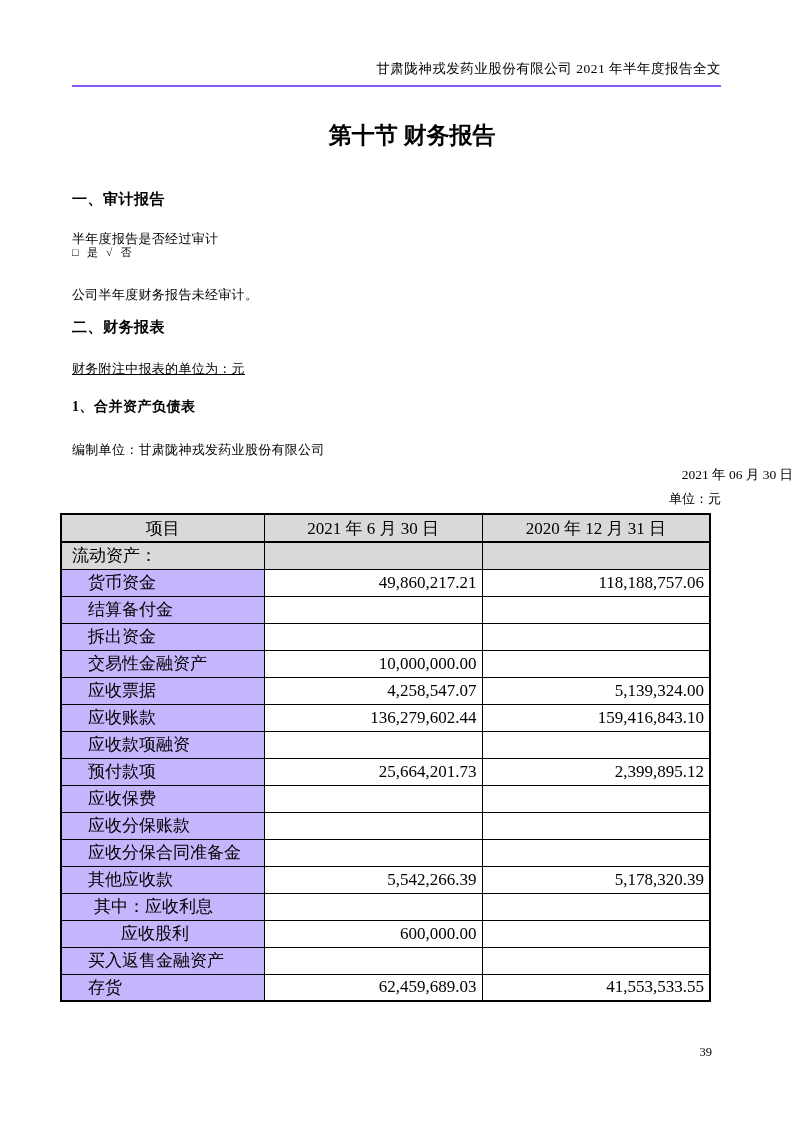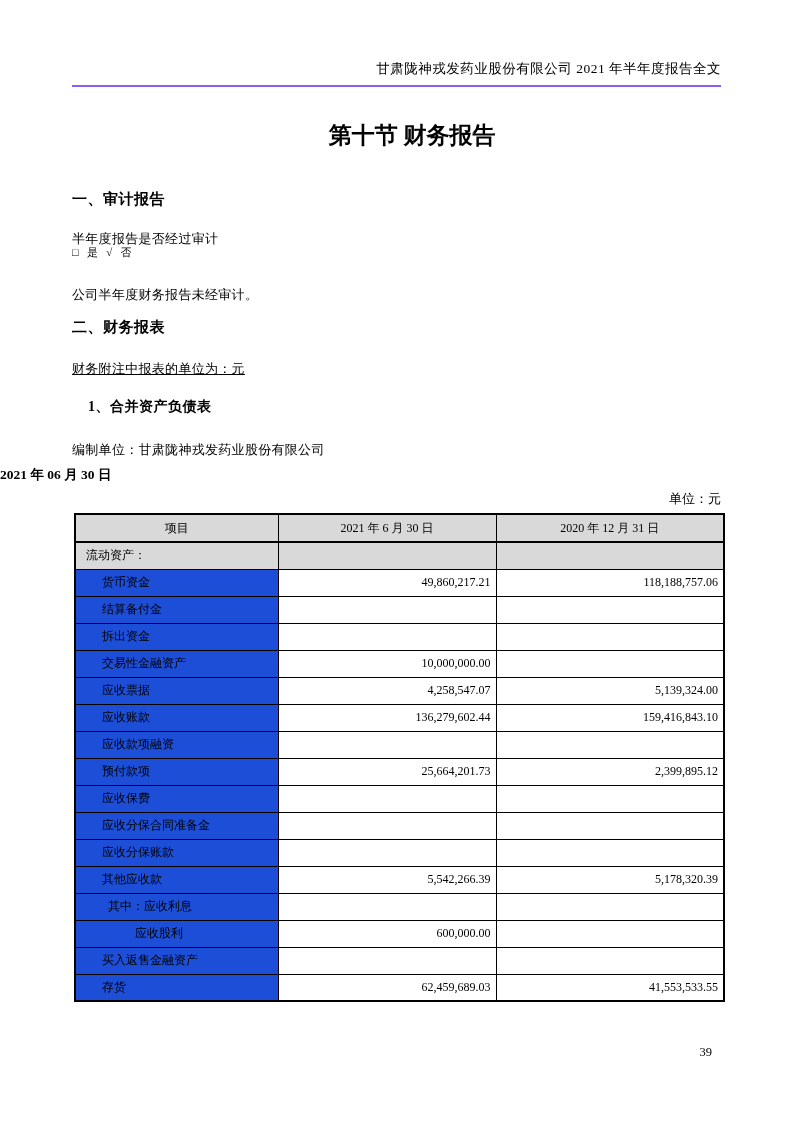--- a/index.html
+++ b/index.html
@@ -45,58 +45,57 @@
     font-size: 13px;
     letter-spacing: 0.3px;
   }
   #audit-heading { top: 190px; }
   #audit-question { top: 230px; }
   #audit-answer { top: 245px; font-size: 11px; }
   #audit-answer .gap { display: inline-block; width: 8px; }
   #audit-conclusion { top: 286px; }
   #statements-heading { top: 318px; }
   #unit-note { top: 360px; text-decoration: underline; }
-  #subheading { top: 398px; font-size: 14px; font-weight: bold; letter-spacing: 0.5px; margin-left: 16px; }
+  #subheading { top: 398px; font-size: 14px; font-weight: bold; letter-spacing: 0.5px; }
   #prepared-by { top: 441px; }
   #statement-date {
     position: absolute;
     top: 466px; left: 0; width: 100%;
-    text-align: left;
+    text-align: right;
     font-size: 13.5px;
-    font-weight: bold;
   }
   #unit-label {
     position: absolute;
     top: 490px; left: 72px; width: 649px;
     text-align: right;
     font-size: 13px;
   }
   table.balance-sheet {
     position: absolute;
-    top: 513px; left: 74px;
+    top: 513px; left: 60px;
     width: 649px;
     border-collapse: collapse;
     table-layout: fixed;
     border: 2px solid #000;
-    font-size: 12px;
+    font-size: 17px;
   }
   table.balance-sheet th, table.balance-sheet td {
     border: 1px solid #000;
     overflow: hidden;
     white-space: nowrap;
   }
   table.balance-sheet thead th {
     height: 28px;
     background: #d9d9d9;
     text-align: center;
     font-weight: normal;
     border-bottom: 2px solid #000;
   }
   table.balance-sheet td { height: 27px; }
-  td.c-label { background: #1d4ed8; text-align: left; }
+  td.c-label { background: #c4b5fd; text-align: left; }
   td.c-value { background: #ffffff; text-align: right; padding-right: 5px; }
   tr.section-row td { background: #d9d9d9; }
   .indent-0 { padding-left: 10px; }
   .indent-1 { padding-left: 26px; }
   .indent-2 { padding-left: 32px; }
   .indent-3 { padding-left: 59px; }
   .page-number {
     position: absolute;
     top: 1045px; right: 81px;
     font-size: 12.5px;
@@ -193,26 +192,26 @@
           <td class="c-label indent-1">预付款项</td>
           <td class="c-value">25,664,201.73</td>
           <td class="c-value">2,399,895.12</td>
         </tr>
         <tr>
           <td class="c-label indent-1">应收保费</td>
           <td class="c-value"></td>
           <td class="c-value"></td>
         </tr>
         <tr>
+          <td class="c-label indent-1">应收分保账款</td>
+          <td class="c-value"></td>
+          <td class="c-value"></td>
+        </tr>
+        <tr>
           <td class="c-label indent-1">应收分保合同准备金</td>
-          <td class="c-value"></td>
-          <td class="c-value"></td>
-        </tr>
-        <tr>
-          <td class="c-label indent-1">应收分保账款</td>
           <td class="c-value"></td>
           <td class="c-value"></td>
         </tr>
         <tr>
           <td class="c-label indent-1">其他应收款</td>
           <td class="c-value">5,542,266.39</td>
           <td class="c-value">5,178,320.39</td>
         </tr>
         <tr>
           <td class="c-label indent-2">其中：应收利息</td>

